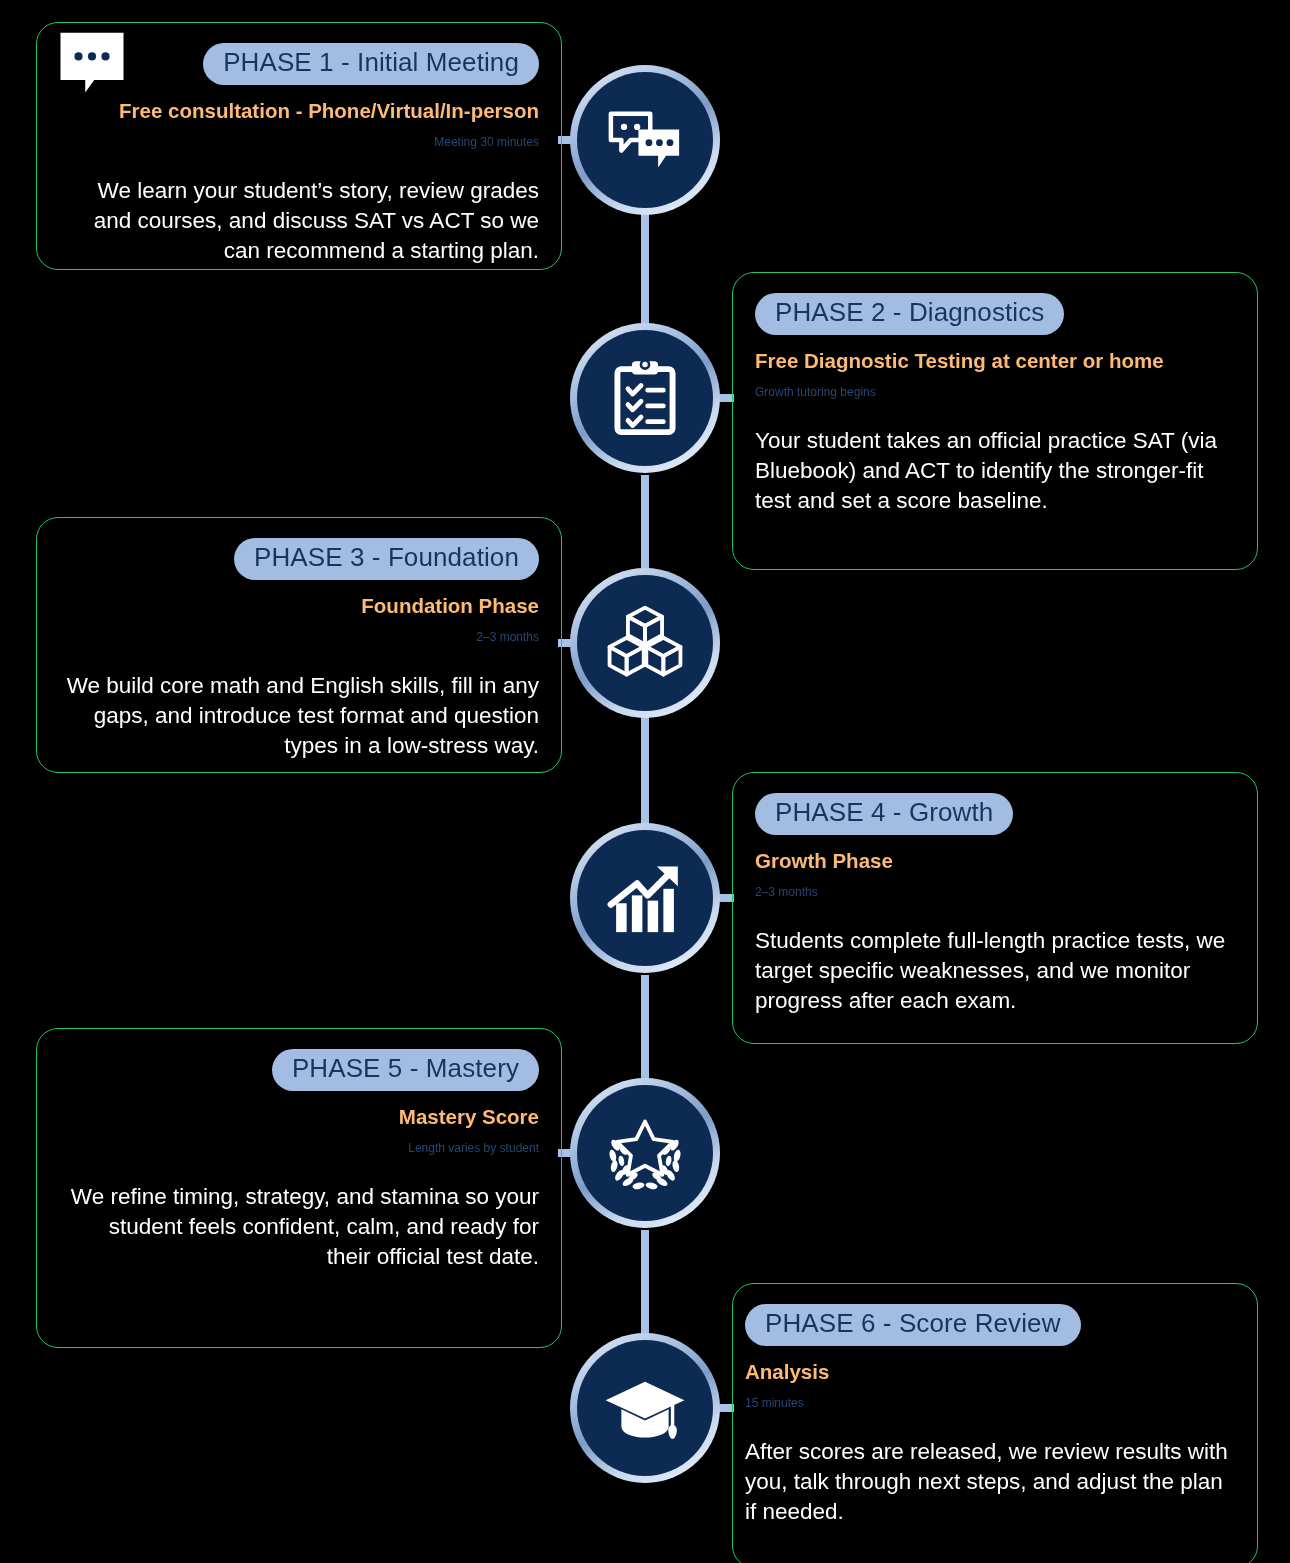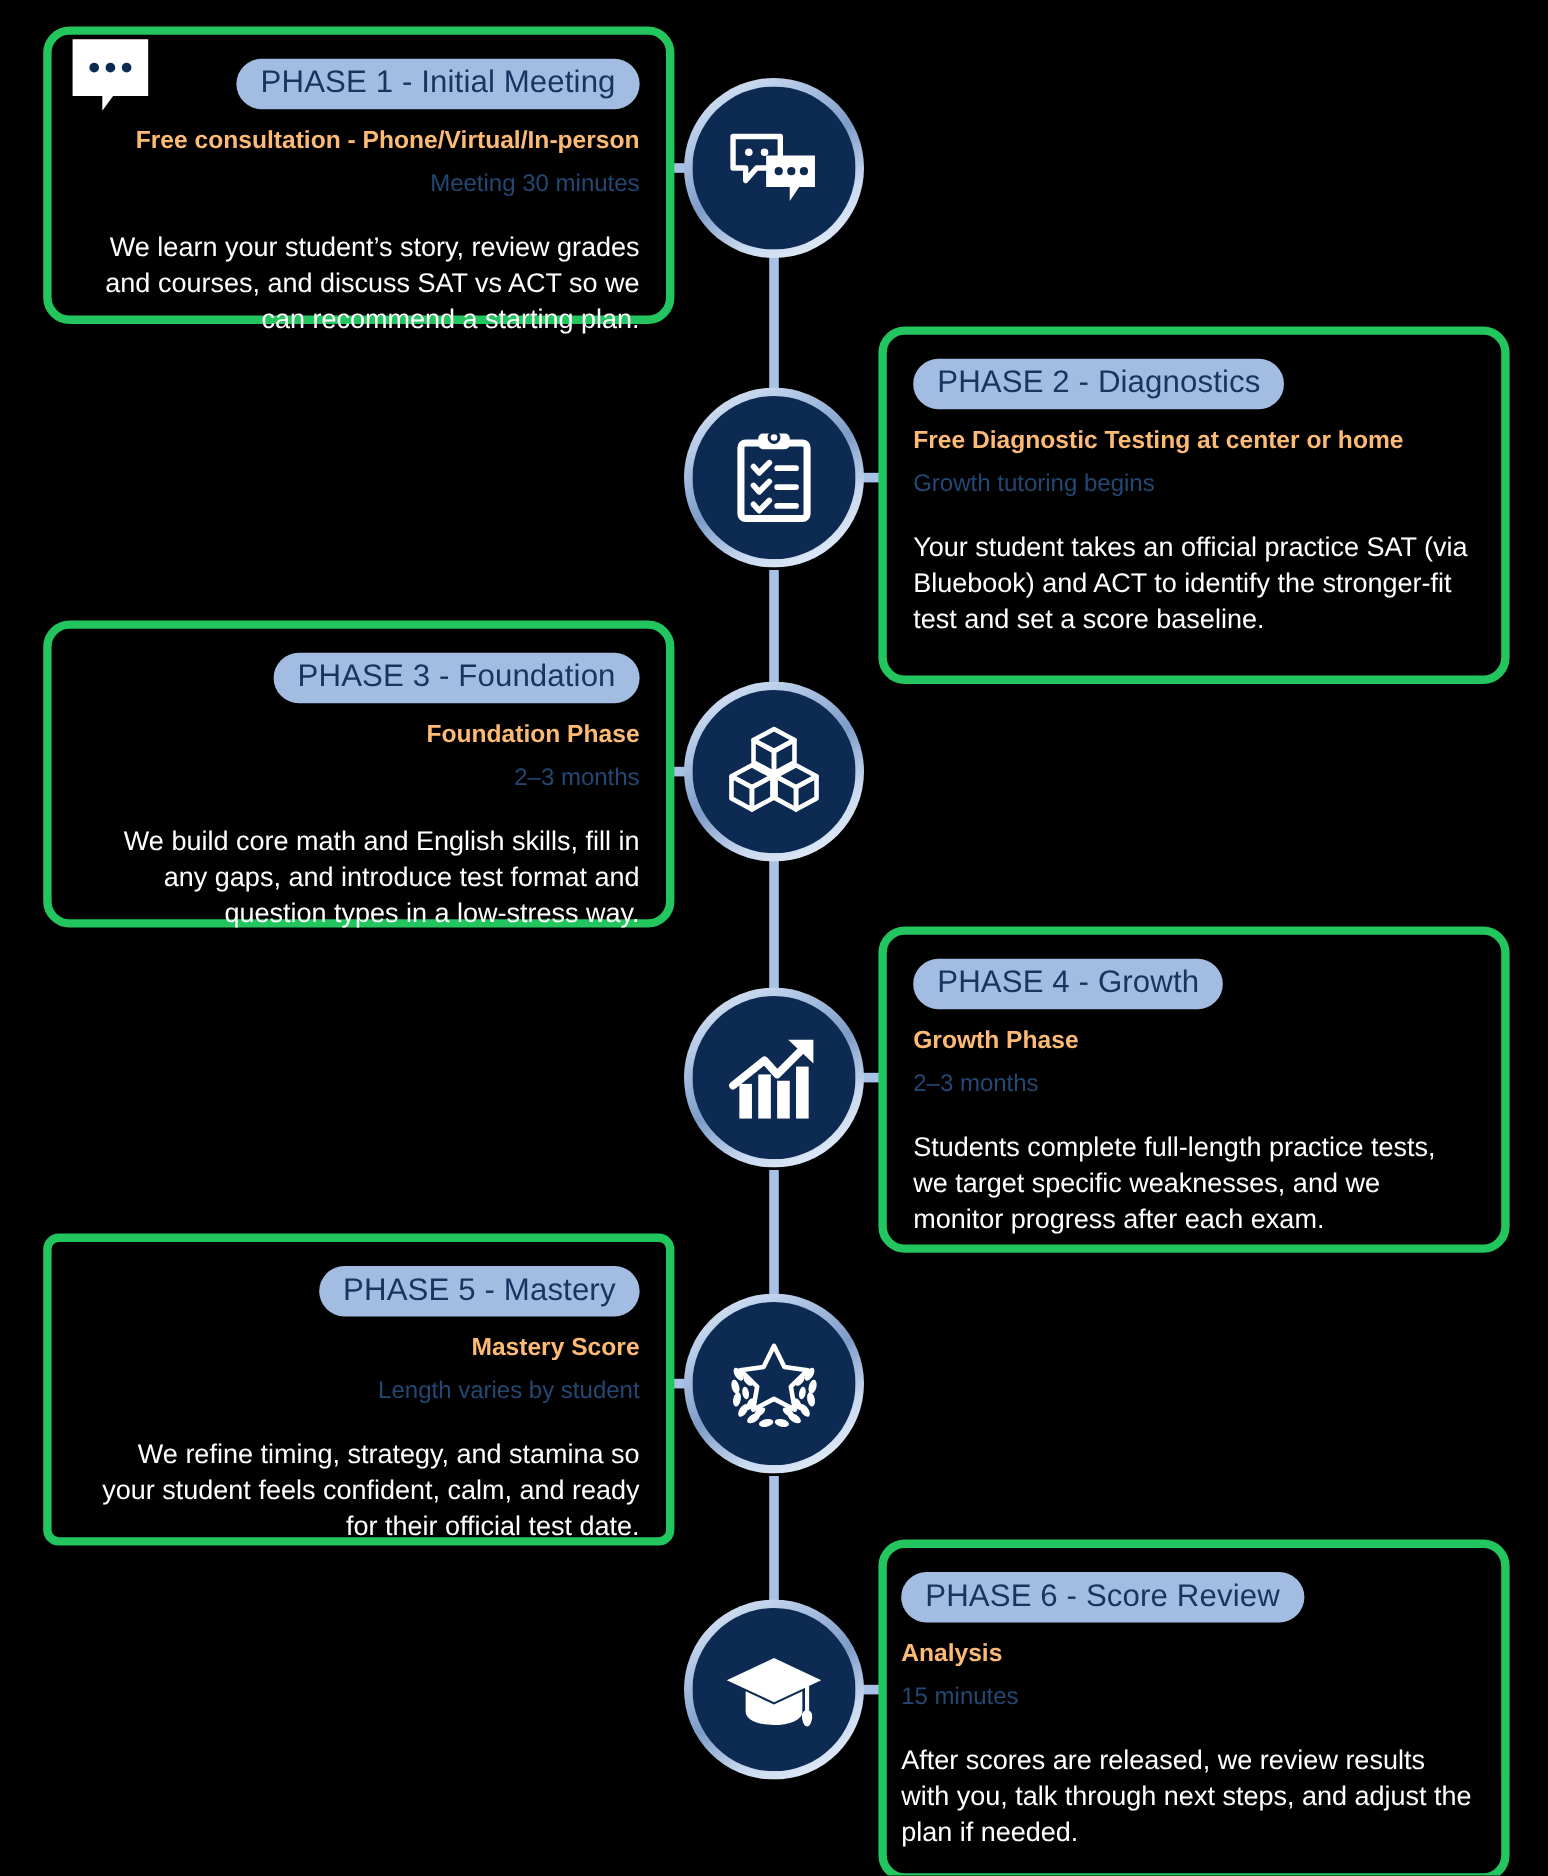--- a/index.html
+++ b/index.html
@@ -54,21 +54,21 @@
     display: flex;
     align-items: center;
     justify-content: center;
     z-index: 3;
   }
   .node svg { width: 84px; height: 84px; display: block; }
 
   
   .card {
     position: absolute;
-    border: 7px solid #22c55e;
+    border: 1px solid #22c55e;
     border-radius: 22px;
     background: transparent;
     padding: 20px 22px 24px 22px;
     z-index: 2;
   }
   .card.left  { left: 36px;  width: 526px; text-align: right; }
   .card.right { left: 732px; width: 526px; text-align: left;  }
 
   .pill {
     display: inline-block;
@@ -89,21 +89,21 @@
     color: #fdba74;
     font-size: 20.5px;
     font-weight: 700;
     line-height: 1.2;
   }
 
   .card-meta {
     display: block;
     margin-top: 12px;
     color: #234874;
-    font-size: 20px;
+    font-size: 12px;
     font-weight: 400;
     line-height: 1.2;
   }
 
   .card-body {
     display: block;
     margin-top: 26px;
     color: #ffffff;
     font-size: 22.5px;
     font-weight: 400;
@@ -271,21 +271,21 @@
     <span class="card-body">We build core math and English skills, fill in any gaps, and introduce test format and question types in a low-stress way.</span>
   </div>
 
   <div class="card right" style="top:772px; height:272px;">
     <span class="pill">PHASE 4 - Growth</span>
     <span class="card-title">Growth Phase</span>
     <span class="card-meta">2–3 months</span>
     <span class="card-body">Students complete full-length practice tests, we target specific weaknesses, and we monitor progress after each exam.</span>
   </div>
 
-  <div class="card left" style="top:1028px; height:260px;border-radius:13px;">
+  <div class="card left" style="top:1028px; height:320px;">
     <span class="pill">PHASE 5 - Mastery</span>
     <span class="card-title">Mastery Score</span>
     <span class="card-meta">Length varies by student</span>
     <span class="card-body">We refine timing, strategy, and stamina so your student feels confident, calm, and ready for their official test date.</span>
   </div>
 
   <div class="card right" style="top:1283px; height:285px;padding-left:12px;">
     <span class="pill">PHASE 6 - Score Review</span>
     <span class="card-title">Analysis</span>
     <span class="card-meta">15 minutes</span>

